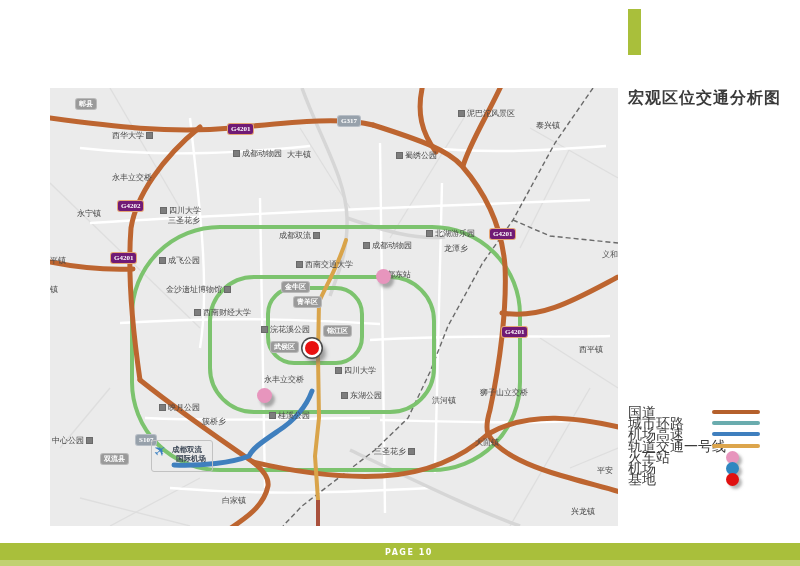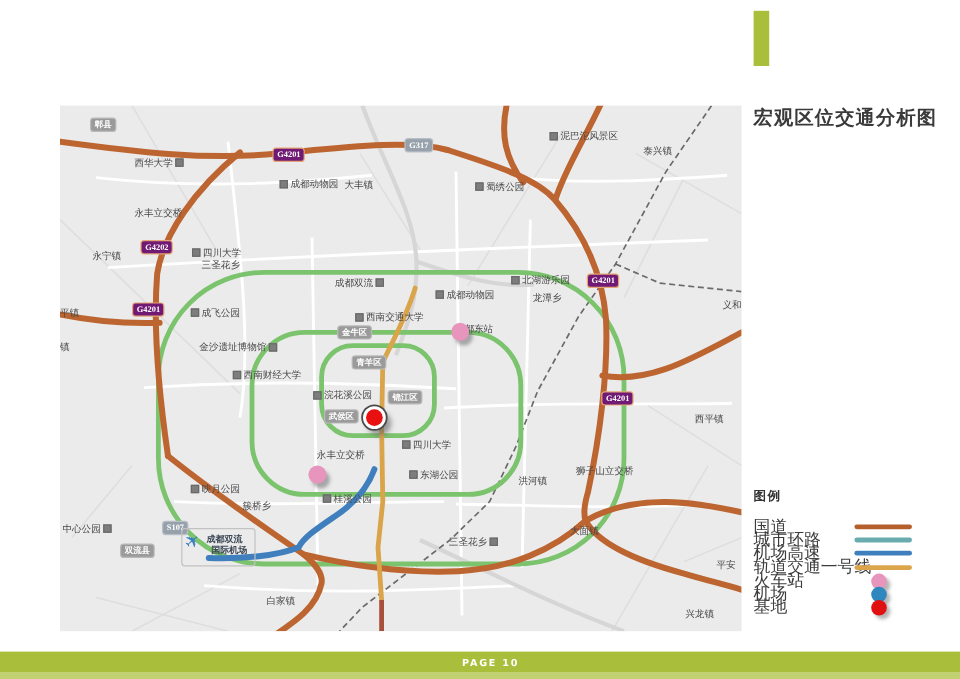--- a/index.html
+++ b/index.html
@@ -155,21 +155,21 @@
   <div class="ml poi" style="left:109px;top:315px">映月公园</div>
   <div class="ml poiA" style="left:2px;top:348px">中心公园</div>
   <div class="ml" style="left:172px;top:408px">白家镇</div>
   <div class="ml poiA" style="left:324px;top:359px">三圣花乡</div>
   <div class="ml" style="left:425px;top:350px">大面镇</div>
   <div class="ml" style="left:547px;top:378px">平安</div>
   <div class="ml" style="left:521px;top:419px">兴龙镇</div>
   <div class="ml poi" style="left:219px;top:323px">桂溪公园</div>
 
   <div class="chip chip-gray" style="left:26px;top:11px">郫县</div>
-  <div class="chip chip-gray" style="left:232px;top:184px">金牛区</div>
+  <div class="chip chip-gray" style="left:232px;top:194px">金牛区</div>
   <div class="chip chip-gray" style="left:244px;top:209px">青羊区</div>
   <div class="chip chip-gray" style="left:274px;top:238px">锦江区</div>
   <div class="chip chip-gray" style="left:221px;top:254px">武侯区</div>
   <div class="chip chip-gray" style="left:51px;top:366px">双流县</div>
 
   <div class="chip chip-orange" style="left:178px;top:36px">G4201</div>
   <div class="chip chip-orange" style="left:68px;top:113px">G4202</div>
   <div class="chip chip-orange" style="left:61px;top:165px">G4201</div>
   <div class="chip chip-slate" style="left:288px;top:28px">G317</div>
   <div class="chip chip-orange" style="left:440px;top:141px">G4201</div>
@@ -183,21 +183,20 @@
   <div class="airport-box"></div>
   <span class="plane" style="left:104px;top:354px">✈</span>
   <div class="ml ml-airport" style="left:122px;top:357px">成都双流</div>
   <div class="ml ml-airport" style="left:126px;top:366px">国际机场</div>
 </div>
 
 <div class="accent-bar"></div>
 <div class="page-title">宏观区位交通分析图</div>
 
 <div class="legend">
-  <div class="legend-heading">图例</div>
   <div class="legend-row">
     <span>国道</span>
     <span class="sw-line c-guodao"></span>
   </div>
   <div class="legend-row">
     <span>城市环路</span>
     <span class="sw-line c-huanlu"></span>
   </div>
   <div class="legend-row">
     <span>机场高速</span>

